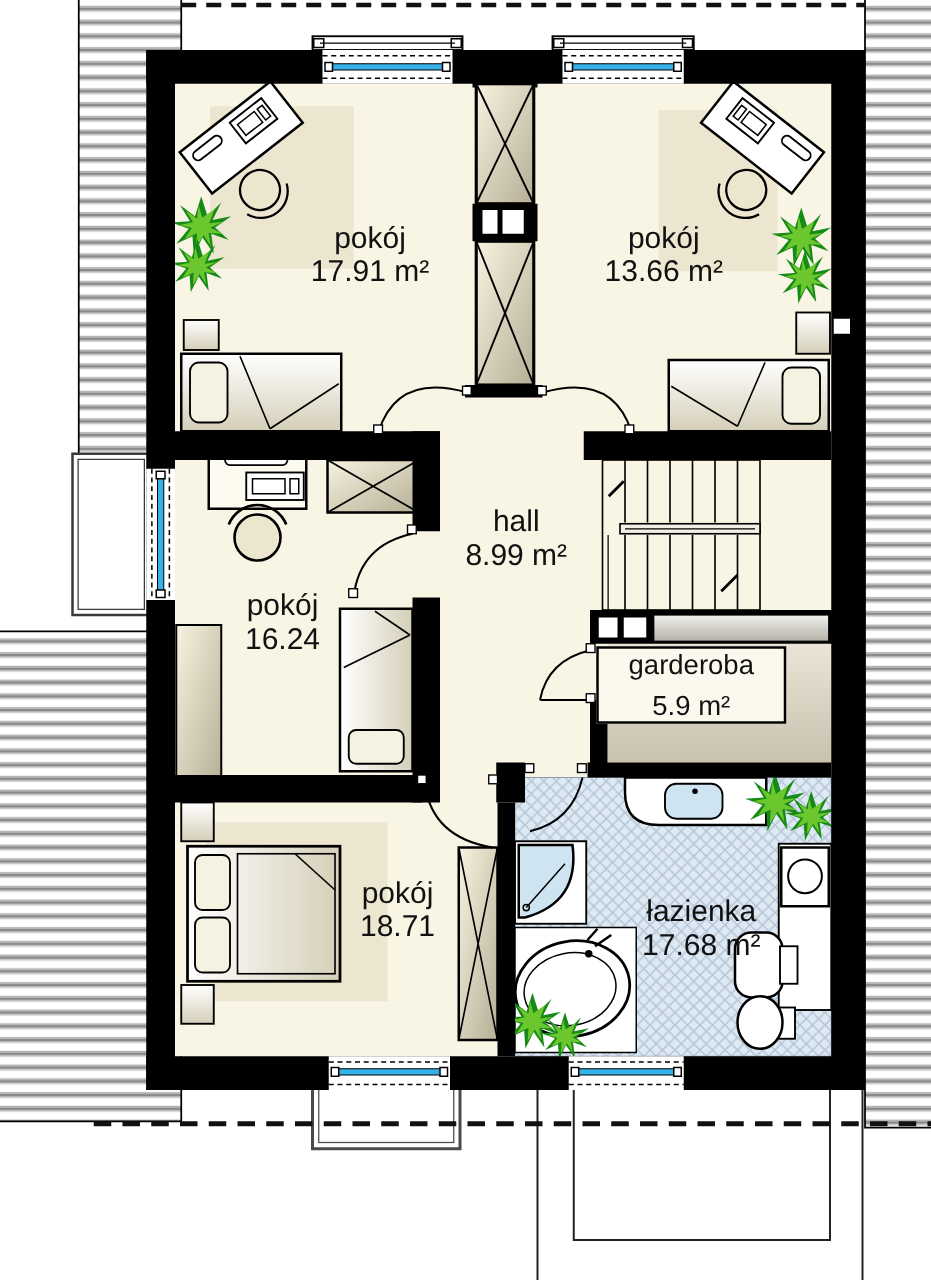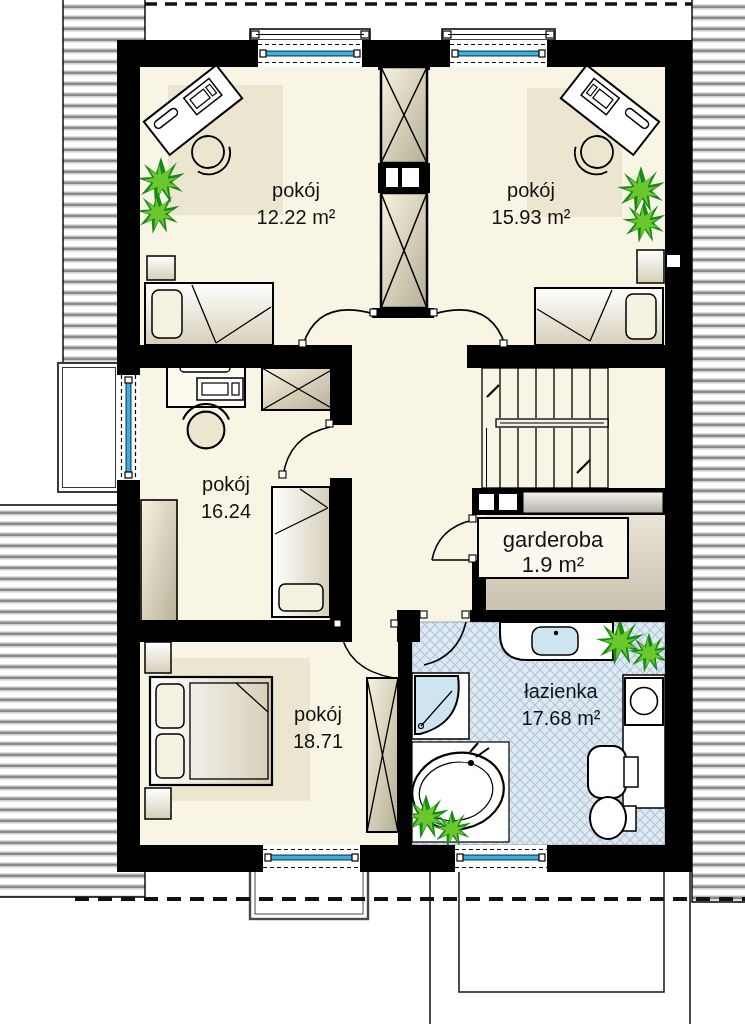--- a/index.html
+++ b/index.html
@@ -1,23 +1,23 @@
 <!DOCTYPE html>
 <html><head>
 <meta charset="utf-8">
 <style>
   html,body{margin:0;padding:0;background:#fff;}
   .stage{position:relative;width:745px;height:1024px;background:#ffffff;overflow:hidden;
          font-family:"Liberation Sans",sans-serif;}
   .stage svg{position:absolute;left:0;top:0;}
   .room-label{position:absolute;transform:translateX(-50%);text-align:center;color:#111;
-              font-size:20px;line-height:27px;white-space:nowrap;}
+              font-size:24px;line-height:27px;white-space:nowrap;}
   .gard-box{position:absolute;left:477px;top:517px;width:148px;height:58px;background:#fbf9ee;
             border:2px solid #000;display:flex;flex-direction:column;align-items:center;
-            justify-content:flex-end;font-size:22px;line-height:25px;color:#111;}
+            justify-content:space-between;font-size:22px;line-height:25px;color:#111;}
 </style>
 </head>
 <body>
 
 <div class="stage">
 <svg width="745" height="1024" viewBox="0 0 745 1024">
   <defs>
     <pattern id="roof" width="12" height="11" patternUnits="userSpaceOnUse">
       <rect width="12" height="11" fill="#ffffff"></rect>
       <rect y="4.6" width="12" height="1.4" fill="#b5b5b5"></rect>
@@ -309,35 +309,39 @@
   </g>
 
   <g stroke="#111" fill="none">
     <path d="M145 4 H692" stroke-width="3.5" stroke-dasharray="12 8"></path>
     <path d="M75 899 H745" stroke-width="4" stroke-dasharray="14 9"></path>
   </g>
 </svg>
 
 <div class="room-label" style="left:296px;top:177px;">
   <div>pokój</div>
-  <div>12.22 m²</div>
+  <div>17.91 m²</div>
 </div>
 <div class="room-label" style="left:531px;top:177px;">
   <div>pokój</div>
-  <div>15.93 m²</div>
+  <div>13.66 m²</div>
 </div>
 <div class="room-label" style="left:226px;top:471px;">
   <div>pokój</div>
   <div>16.24</div>
 </div>
+<div class="room-label" style="left:413px;top:404px;">
+  <div>hall</div>
+  <div>8.99 m²</div>
+</div>
 <div class="gard-box">
   <div>garderoba</div>
-  <div>1.9 m²</div>
+  <div>5.9 m²</div>
 </div>
 <div class="room-label" style="left:318px;top:701px;">
   <div>pokój</div>
   <div>18.71</div>
 </div>
-<div class="room-label" style="left:561px;top:678px;">
+<div class="room-label" style="left:561px;top:716px;">
   <div>łazienka</div>
   <div>17.68 m²</div>
 </div>
 </div>
 
 </body></html>

